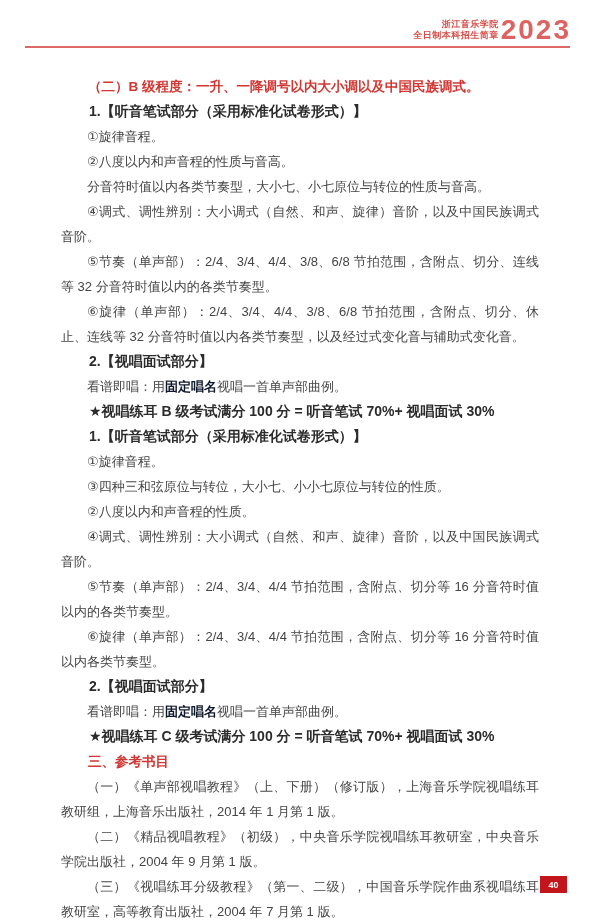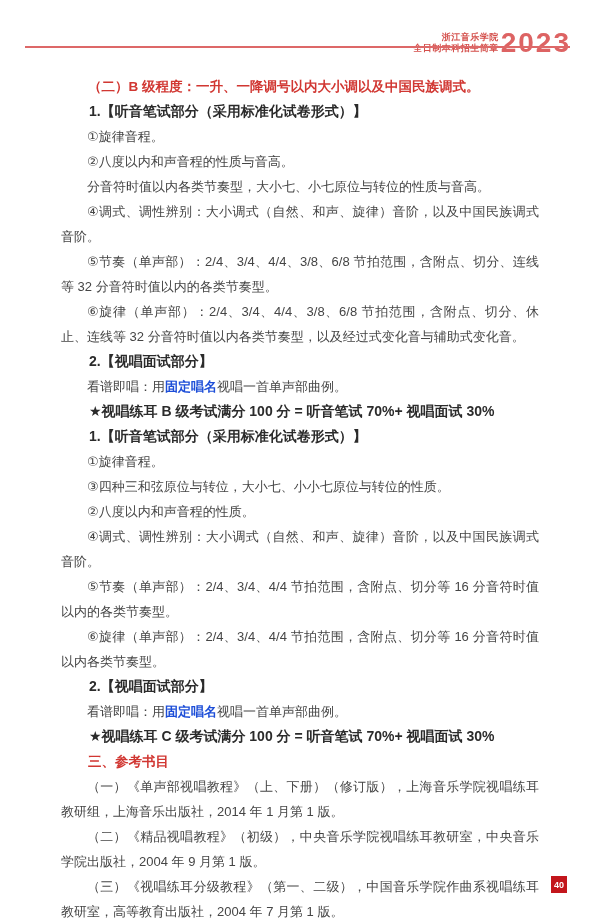--- a/index.html
+++ b/index.html
@@ -6,21 +6,21 @@
   .page {
     position:relative;
     width:600px; height:923px;
     margin:0 auto;
     background:#ffffff;
     font-family:"Liberation Sans","DejaVu Sans",sans-serif;
     overflow:hidden;
   }
   
   .hdr {
-    position:absolute; top:31px; right:29px;
+    position:absolute; top:18px; right:29px;
     display:flex; align-items:center;
   }
   .hdr-text {
     text-align:right;
     font-size:9px; line-height:11.5px;
     font-weight:bold;
     color:#d4504c;
     letter-spacing:0.5px;
   }
   .hdr-year {
@@ -45,25 +45,25 @@
   .red-heading {
     color:#d13732;
     font-weight:bold;
     font-size:13.5px;
   }
   .bold-title {
     color:#2b2b2b;
     font-weight:bold;
     font-size:14px;
   }
-  .b { font-weight:bold; color:#1d4ed8; }
+  .b { font-weight:bold; color:#0f172a; }
   
   .page-badge {
     position:absolute; right:33px; top:876px;
-    width:16px; height:17px;
+    width:27px; height:17px;
     background:#c3161c;
     color:#ffffff;
     font-size:9px; font-weight:bold;
     display:flex; align-items:center; justify-content:center;
   }
 </style>
 </head>
 <body>
 
 <div class="page">

